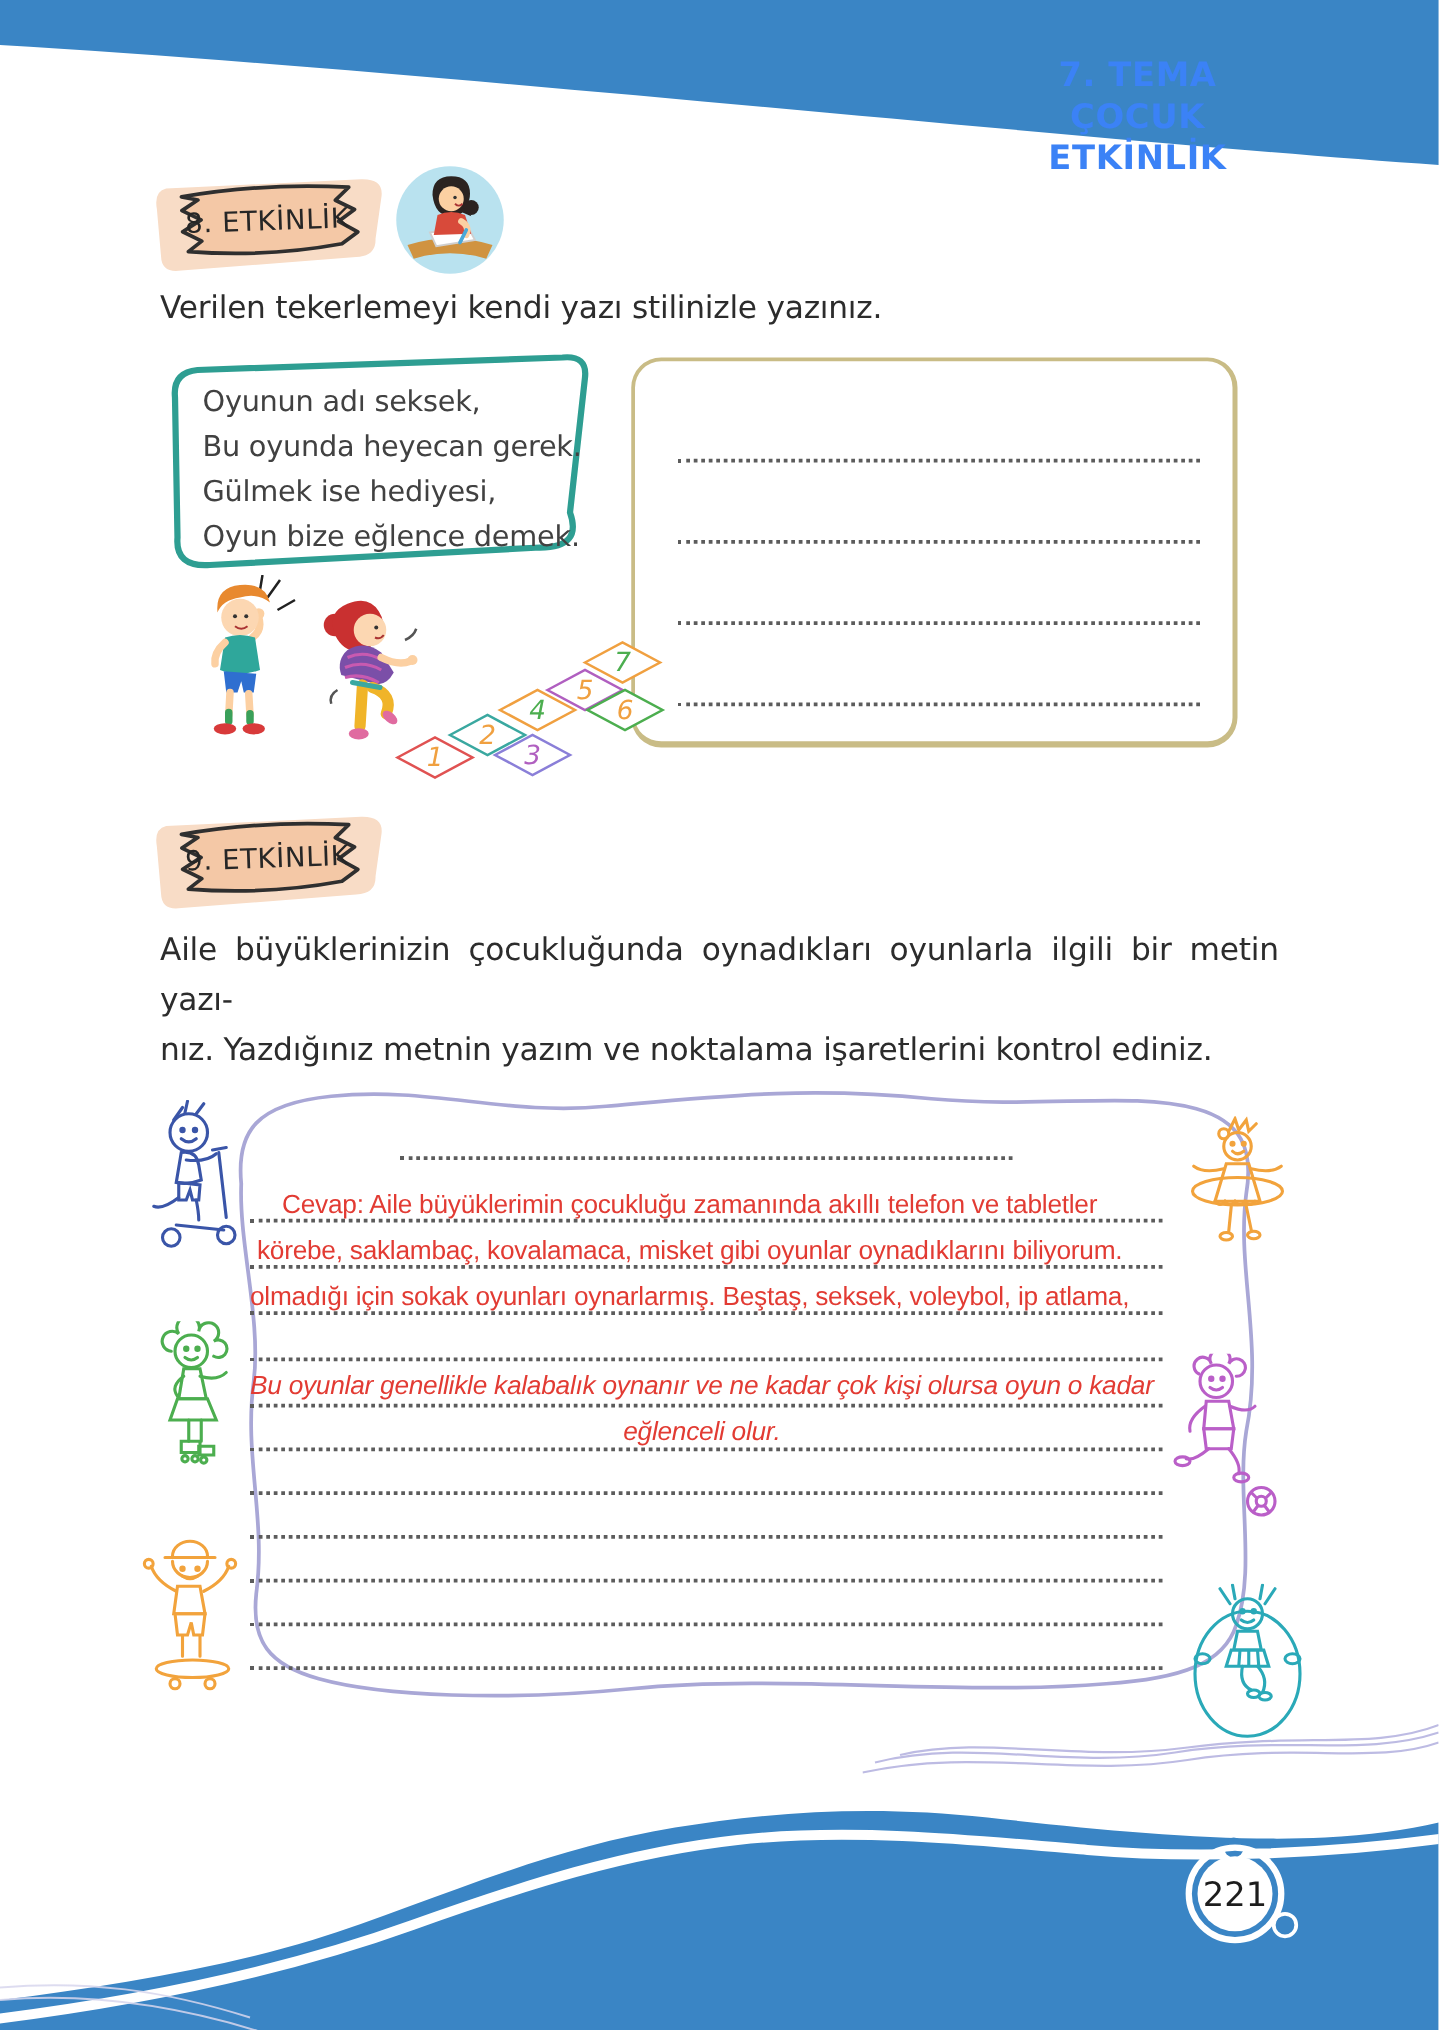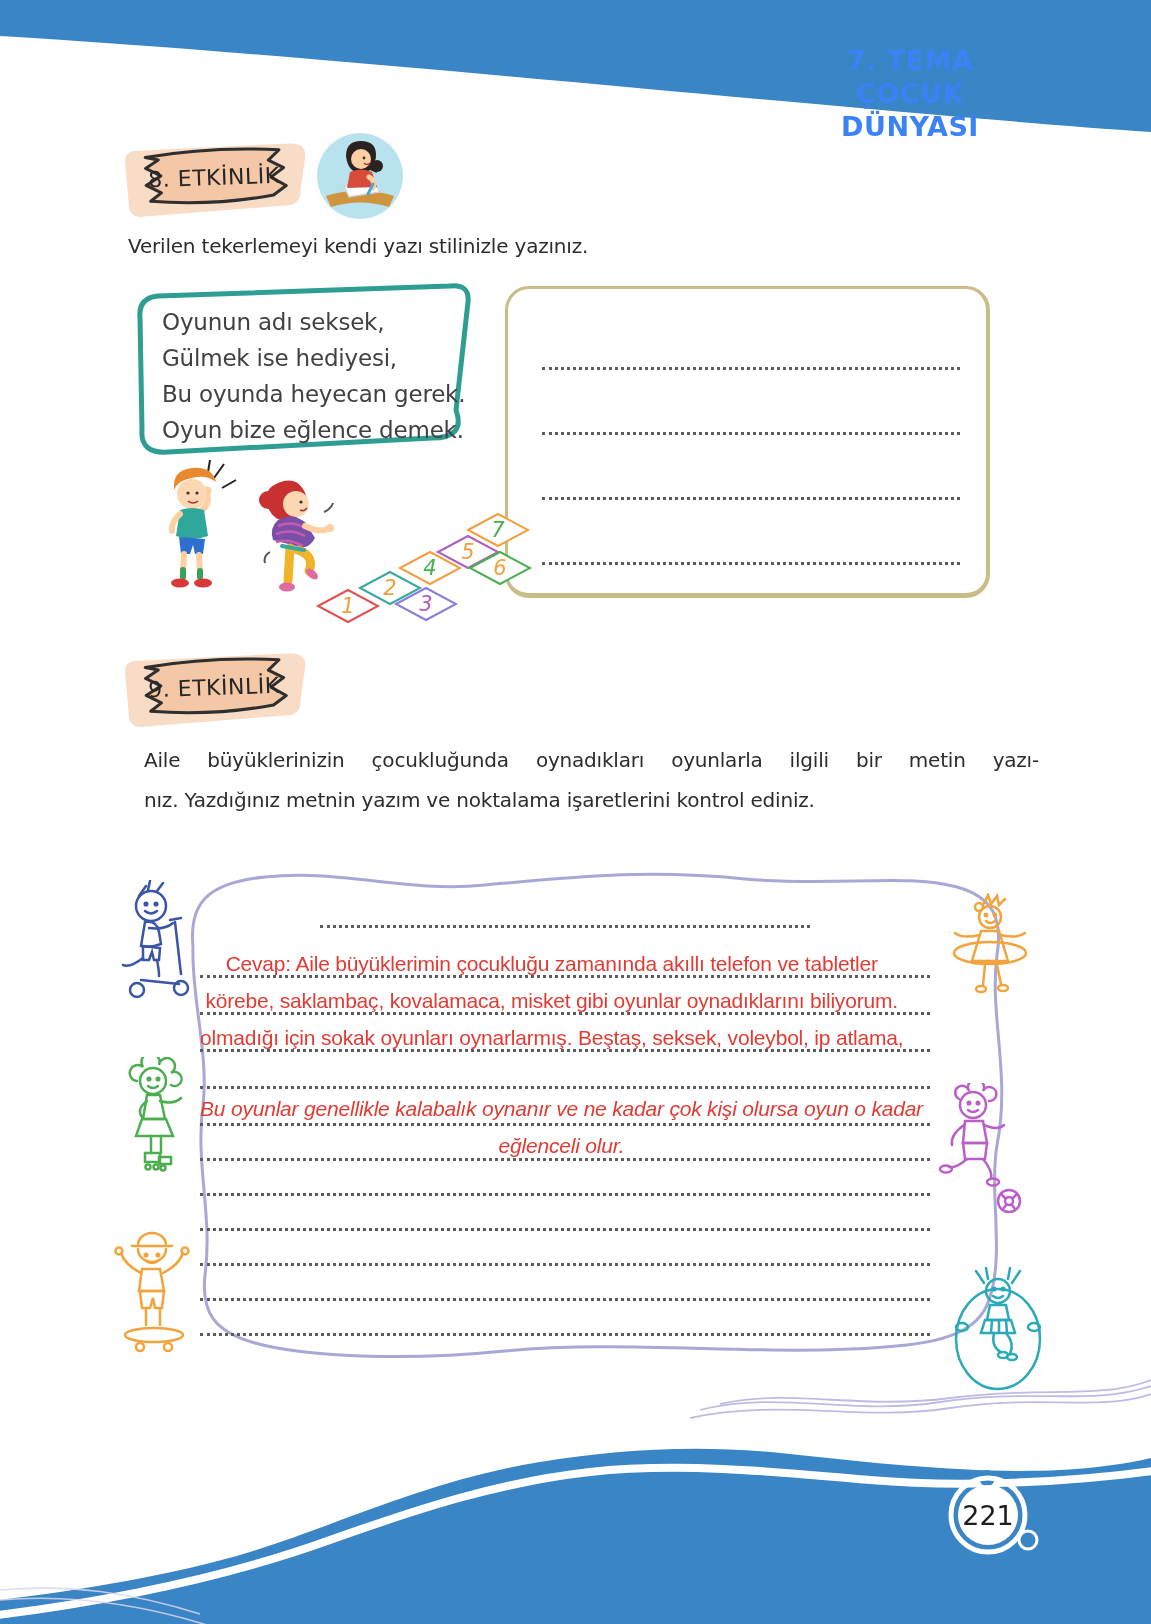--- a/index.html
+++ b/index.html
@@ -8,21 +8,21 @@
   .abs{position:absolute;}
   
   .header-text{left:800px;top:44px;width:220px;text-align:center;color:#3b82f6;
     font-size:27px;letter-spacing:.5px;line-height:33px;font-weight:600;}
   
   .badge{width:192px;height:88px;}
   .badge .label{position:absolute;left:20px;right:24px;top:10px;bottom:16px;
     display:flex;align-items:center;justify-content:center;font-size:22px;color:#262626;
     letter-spacing:.5px;}
   
-  .instruction{font-size:20px;color:#2c2c2c;letter-spacing:-0.2px;line-height:40px;}
+  .instruction{font-size:25px;color:#2c2c2c;letter-spacing:-0.2px;line-height:40px;}
   .just{text-align:justify;text-align-last:justify;}
   
   .poem-text{left:36px;top:24px;font-size:23px;line-height:36px;color:#414141;letter-spacing:-0.2px;}
   
   .ans8{left:505px;top:286px;width:478px;height:304px;border:3px solid #c9bc86;
     border-bottom-width:5px;border-right-width:4px;border-radius:24px;background:#fff;}
   .dotline{position:absolute;border-bottom:3px dotted #5c5c5c;}
   .ans8 .dotline{left:34px;right:26px;}
   
   .ans9line{left:95px;width:730px;}
@@ -30,21 +30,21 @@
     line-height:37px;color:#e23b33;letter-spacing:-0.2px;}
 </style>
 </head>
 <body>
 
 <svg class="abs" style="left:0;top:0" width="1151" height="140" viewBox="0 0 1151 140">
   <path d="M0,0 H1151 V132 C 860,112 340,56 0,36 Z" fill="#3a85c5"></path>
 </svg>
 <div class="abs header-text">
   <div>7. TEMA</div>
-  <div>ÇOCUK DÜNYASI</div>
+  <div>ÇOCUK ETKİNLİK</div>
 </div>
 
 <div class="abs badge" style="left:120px;top:136px;transform:rotate(-2deg);">
   <svg width="192" height="88" viewBox="0 0 192 88">
     <path d="M14,12 Q4,14 6,28 L8,66 Q8,80 24,78 L164,72 Q180,72 180,58 L186,24 Q188,10 170,10 Z" fill="#f8dcc6"></path>
     <path d="M26,19 Q92,10 160,16 L149,26 L164,34 L151,43 L166,52 L153,61 Q92,70 30,63 L41,55 L26,47 L41,38 L26,30 L39,22 Z" fill="#f4c8a6" stroke="#2f2f2f" stroke-width="3" stroke-linejoin="round"></path>
   </svg>
   <div class="label">8. ETKİNLİK</div>
 </div>
 
@@ -64,22 +64,22 @@
 </svg>
 
 <div class="abs instruction" style="left:128px;top:226px;width:700px;">Verilen tekerlemeyi kendi yazı stilinizle yazınız.</div>
 
 <div class="abs" style="left:126px;top:280px;width:352px;height:180px;text-decoration:underline;">
   <svg width="352" height="180" viewBox="0 0 352 180">
     <path d="M32,16 L324,6 Q344,4 342,22 L330,130 Q340,158 306,158 L42,172 Q14,174 16,150 L14,38 Q12,18 32,16 Z" fill="#fff" stroke="#2e9e92" stroke-width="5" stroke-linejoin="round"></path>
   </svg>
   <div class="abs poem-text">
     <div>Oyunun adı seksek,</div>
+    <div>Bu oyunda heyecan gerek.</div>
     <div>Gülmek ise hediyesi,</div>
-    <div>Bu oyunda heyecan gerek.</div>
     <div>Oyun bize eğlence demek.</div>
   </div>
 </div>
 
 <div class="abs ans8">
   <div class="dotline" style="top:78px;"></div>
   <div class="dotline" style="top:143px;"></div>
   <div class="dotline" style="top:208px;"></div>
   <div class="dotline" style="top:273px;"></div>
 </div>
@@ -143,21 +143,21 @@
 </svg>
 
 <div class="abs badge" style="left:120px;top:646px;transform:rotate(-2deg);">
   <svg width="192" height="88" viewBox="0 0 192 88">
     <path d="M14,12 Q4,14 6,28 L8,66 Q8,80 24,78 L164,72 Q180,72 180,58 L186,24 Q188,10 170,10 Z" fill="#f8dcc6"></path>
     <path d="M26,19 Q92,10 160,16 L149,26 L164,34 L151,43 L166,52 L153,61 Q92,70 30,63 L41,55 L26,47 L41,38 L26,30 L39,22 Z" fill="#f4c8a6" stroke="#2f2f2f" stroke-width="3" stroke-linejoin="round"></path>
   </svg>
   <div class="label">9. ETKİNLİK</div>
 </div>
 
-<div class="abs" style="left:128px;top:740px;width:895px;margin-left:16px;">
+<div class="abs" style="left:128px;top:740px;width:895px;">
   <div class="instruction just">Aile büyüklerinizin çocukluğunda oynadıkları oyunlarla ilgili bir metin yazı-</div>
   <div class="instruction">nız. Yazdığınız metnin yazım ve noktalama işaretlerini kontrol ediniz.</div>
 </div>
 
 <div class="abs" style="left:105px;top:835px;width:945px;height:565px;text-align:center;">
   <svg class="abs" style="left:0;top:0" width="945" height="565" viewBox="0 0 945 565">
     <path d="M 88,112 C 84,70 100,48 160,42 C 240,34 300,58 380,50 C 470,42 540,34 640,44
              C 730,52 800,38 852,52 C 888,62 898,84 892,120 C 884,180 906,240 892,310
              C 884,360 900,420 884,465 C 874,496 840,508 780,512 C 660,522 520,504 400,516
              C 300,526 200,522 150,508 C 110,497 96,478 100,440 C 108,380 90,330 98,270

